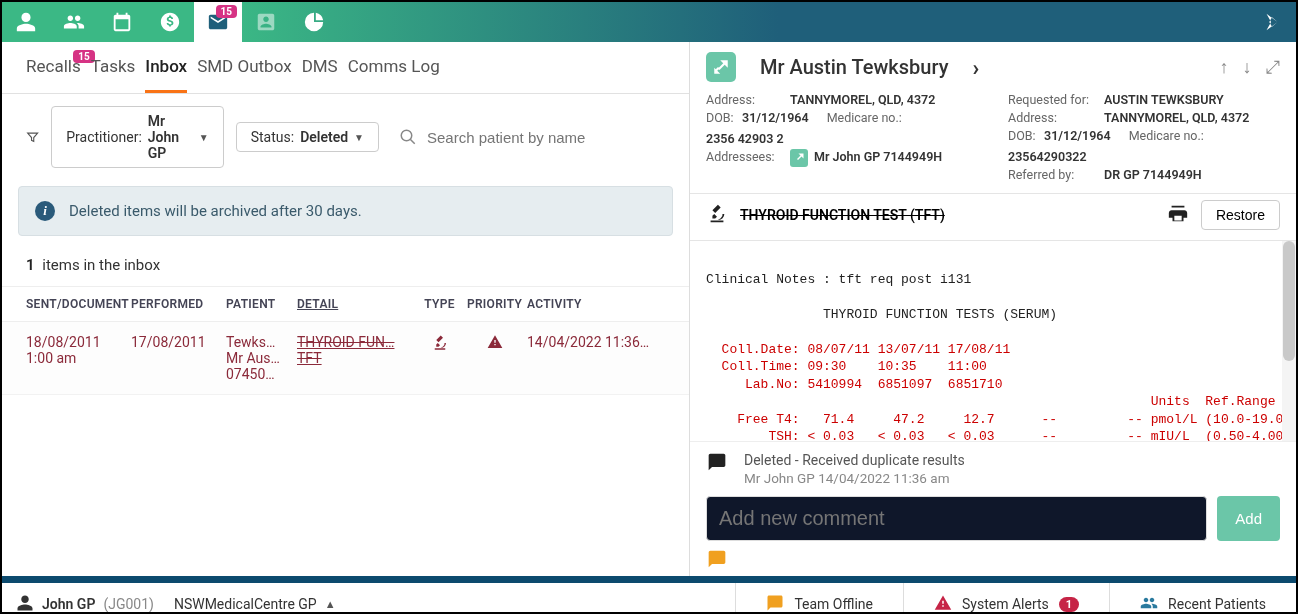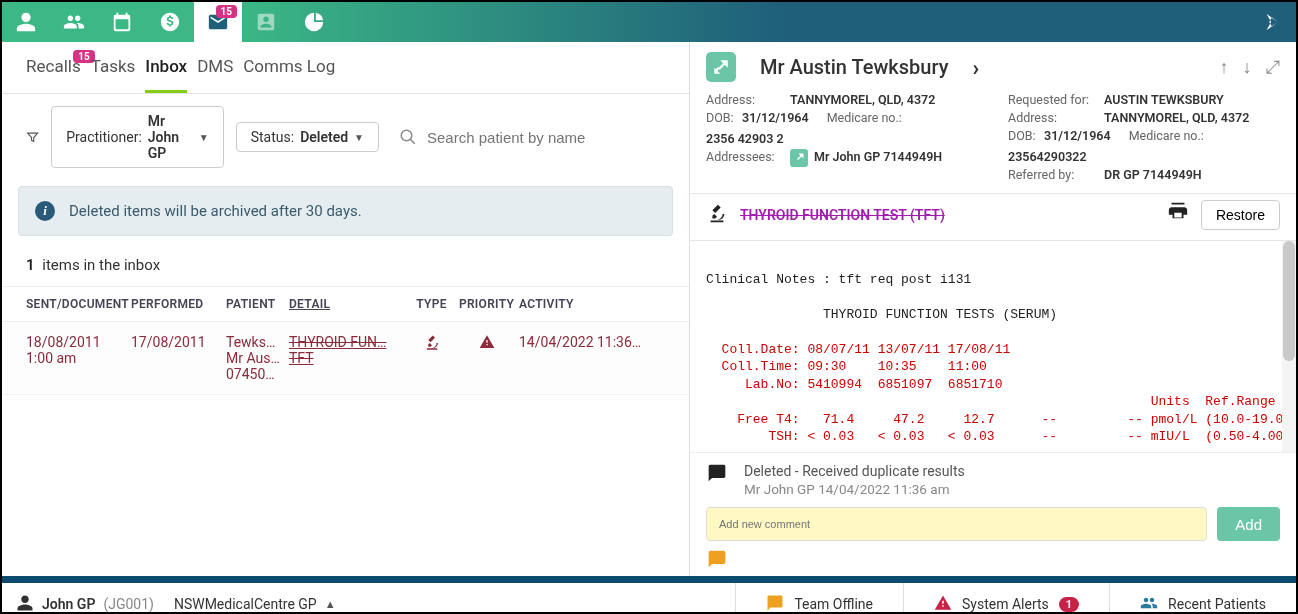--- a/index.html
+++ b/index.html
@@ -47,21 +47,21 @@
 .top-bar .spacer { flex: 1; }
 .top-bar .right-icon { width: 48px; display:flex; align-items:center; justify-content:center; color:#fff; }
 .right-icon svg { width:22px; height:22px; fill:currentColor; }
 
 .content { display: flex; height: calc(100% - 40px - 36px); }
 .left-pane { flex: 1; min-width: 680px; border-right: 1px solid #ddd; display:flex; flex-direction:column; }
 .right-pane { width: 606px; display:flex; flex-direction:column; }
 
 .tabs-row { display:flex; gap:10px; padding: 14px 24px 0; border-bottom:1px solid #e1e1e1; }
 .tab { padding-bottom:14px; font-size:17px; color:#555; cursor:pointer; position:relative; }
-.tab.active { color:#222; font-weight:500; border-bottom:3px solid #84cc16; }
+.tab.active { color:#222; font-weight:500; border-bottom:3px solid #f97316; }
 .tab .badge-red { top:-6px; right:-14px; }
 
 .filters-row { display:flex; gap:12px; padding:12px 24px; align-items:center; }
 .filter-icon { width:16px; height:16px; }
 .pill {
   border:1px solid #ccc; border-radius:4px; padding:6px 14px; display:flex; align-items:center; gap:6px;
   font-size:14px; cursor:pointer;
 }
 .pill b { font-weight:600; }
 .chev { font-size:10px; color:#555; }
@@ -75,21 +75,21 @@
 .info-banner .iicon { width:20px; height:20px; border-radius:50%; background:#2a5a7a; color:#fff; display:flex; align-items:center; justify-content:center; font-style:italic; font-family:serif; font-weight:bold; font-size:13px; }
 
 .count-row { padding: 8px 24px 12px; color:#333; font-size:15px; }
 .count-row b { color:#222; font-weight:600; }
 
 .inbox-table { width:100%; }
 .thead { display:flex; padding:10px 24px; font-size:12px; font-weight:600; color:#445; letter-spacing:0.3px; border-top:1px solid #eee; border-bottom:1px solid #eee; }
 .trow { display:flex; padding:12px 24px; font-size:14px; color:#8b2a3a; background:#fdfdfd; border-bottom:1px solid #f2f2f2; cursor:pointer; }
 .col-sent { width:105px; }
 .col-perf { width:95px; }
-.col-pat  { width:63px; overflow:hidden; }
+.col-pat  { width:71px; overflow:hidden; }
 .col-det  { width:120px; overflow:hidden;text-decoration:underline; }
 .col-type { width:45px; text-align:center; }
 .col-pri  { width:65px; text-align:center; }
 .col-act  { flex:1; }
 .strike { text-decoration: line-through; }
 
 
 .rp-header { padding:10px 16px 8px; }
 .rp-title-row { display:flex; align-items:center; gap:24px; }
 .rp-icon-sq { width:30px; height:30px; background:#6bc6a8; border-radius:5px; display:flex; align-items:center; justify-content:center; color:#fff; }
@@ -101,22 +101,22 @@
 .rp-meta { display:flex; gap:30px; font-size:12.5px; color:#555; margin-top:10px; }
 .rp-meta-col { flex:1; }
 .rp-meta-row { margin-bottom:3px; display:flex; gap:6px; flex-wrap:wrap; }
 .rp-meta-row .lbl { color:#666; min-width:78px; }
 .rp-meta-row .val { font-weight:600; color:#333; }
 .rp-meta-row .addr-badge { width:18px; height:18px; background:#6bc6a8; border-radius:3px; display:inline-flex; align-items:center; justify-content:center; }
 .rp-meta-row .addr-badge svg { width:12px; height:12px; fill:#fff;}
 
 .doc-bar { display:flex; align-items:center; gap:12px; padding:6px 16px 10px; border-bottom:1px solid #e5e5e5; border-top:1px solid #e5e5e5; }
 .doc-bar .micro { color:#222; }
-.doc-bar .doc-title { font-weight:600; color:#a21caf; text-decoration: line-through; }
-.doc-bar .right { margin-left:auto; display:flex; gap:12px; }
+.doc-bar .doc-title { font-weight:600; color:#000000; text-decoration: line-through; }
+.doc-bar .right { margin-left:auto; display:flex; align-items:center; gap:12px; }
 .btn-outline { border:1px solid #ccc; background:#fff; border-radius:4px; padding:6px 14px; cursor:pointer; font-size:14px; }
 .print-icon svg { width:22px; height:22px; fill:#222; }
 
 .report-body {
   font-family: "Courier New", monospace;
   font-size: 13px;
   white-space: pre;
   padding: 12px 16px 14px;
   color: #222;
   line-height: 1.35;
@@ -125,21 +125,21 @@
 }
 .report-body .red { color:#c00; }
 
 .comments { padding: 10px 16px 4px; border-top:1px solid #eee; }
 .comment-row { display:flex; align-items:flex-start; gap:16px; margin-bottom:10px; }
 .comment-row .bubble { color:#222; }
 .comment-row .bubble svg { width:22px; height:20px; fill:#222; }
 .comment-row .ctext { color:#555; font-size:14px; }
 .comment-row .ctext .sub { color:#888; margin-top:2px; font-size:13.5px; }
 .new-comment { display:flex; gap:10px; }
-.new-comment input { flex:1; background:#fef9c3; border:1px solid #ddd; border-radius:4px; padding:10px 12px; font-size:11px; color:#888; }
+.new-comment input { flex:1; background:#0f172a; border:1px solid #ddd; border-radius:4px; padding:10px 12px; font-size:20px; color:#888; }
 .btn-add { background:#6bc6a8; color:#fff; border:none; border-radius:4px; padding:0 18px; font-size:15px; cursor:pointer; }
 .pending-bubble { color:#f0a020; margin-top:8px; }
 .pending-bubble svg { width:22px; height:20px; fill:#f0a020; }
 
 
 .footer {
   height:49px; border-top:7px solid #0c4a6e; display:flex; align-items:center; font-size:14px;
 }
 .footer-left { display:flex; align-items:center; gap:8px; padding:0 14px; }
 .footer-left .uicon svg { width:18px; height:18px; fill:#333; }
@@ -206,20 +206,21 @@
 <div class="content">
 
   <div class="left-pane">
     <div class="tabs-row">
       <div class="tab" style="position:relative;">
         <span>Recalls</span>
         <span class="badge-red">15</span>
       </div>
       <div class="tab"><span>Tasks</span></div>
       <div class="tab active"><span>Inbox</span></div>
+      <div class="tab"><span>SMD Outbox</span></div>
       <div class="tab"><span>DMS</span></div>
       <div class="tab"><span>Comms Log</span></div>
     </div>
 
     <div class="filters-row">
       <svg class="filter-icon" viewBox="0 0 24 24" fill="none" stroke="#555" stroke-width="2">
           <path d="M3 5h18L14 13v7l-4-2v-5L3 5z"></path>
         </svg>
       <div class="pill">
         <span>Practitioner:</span>

